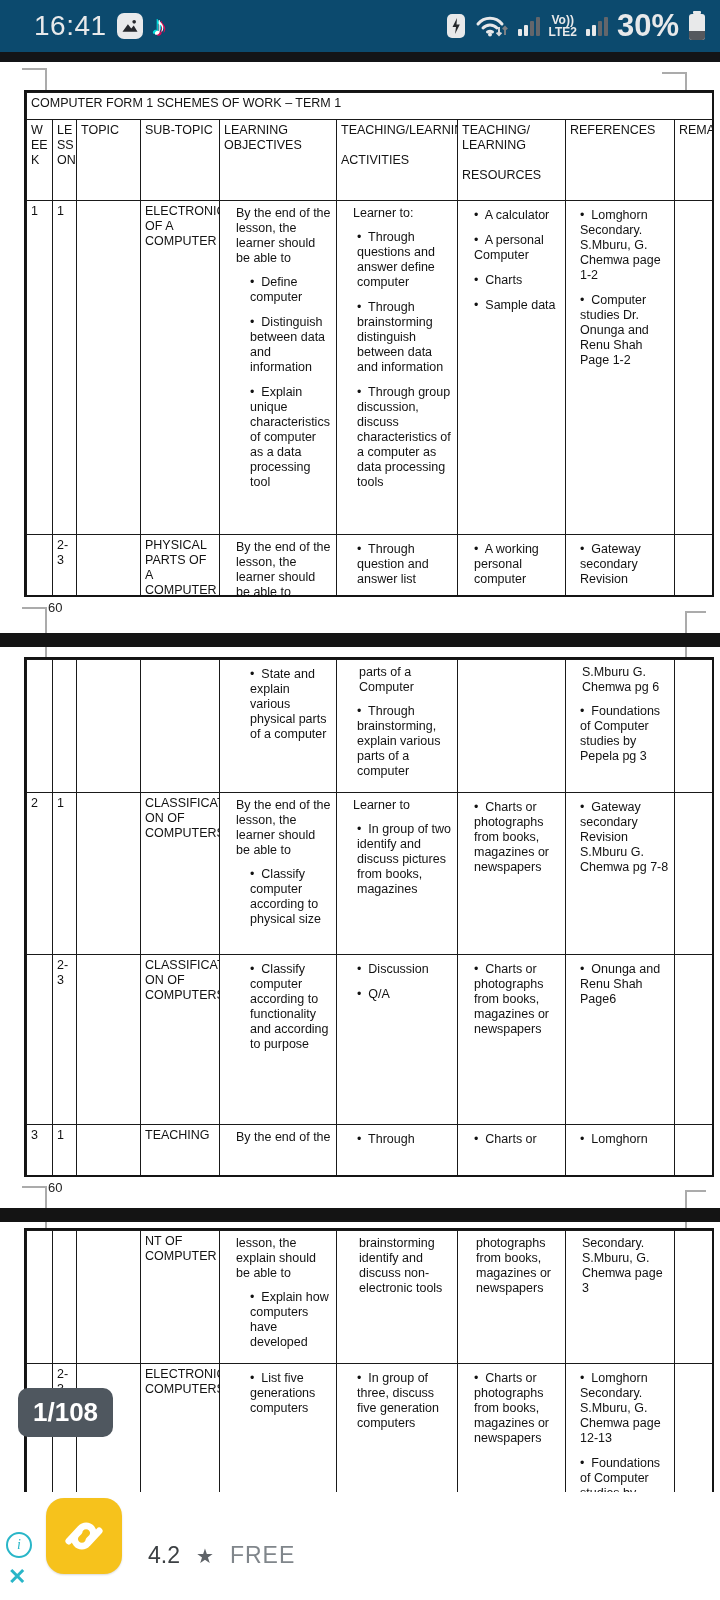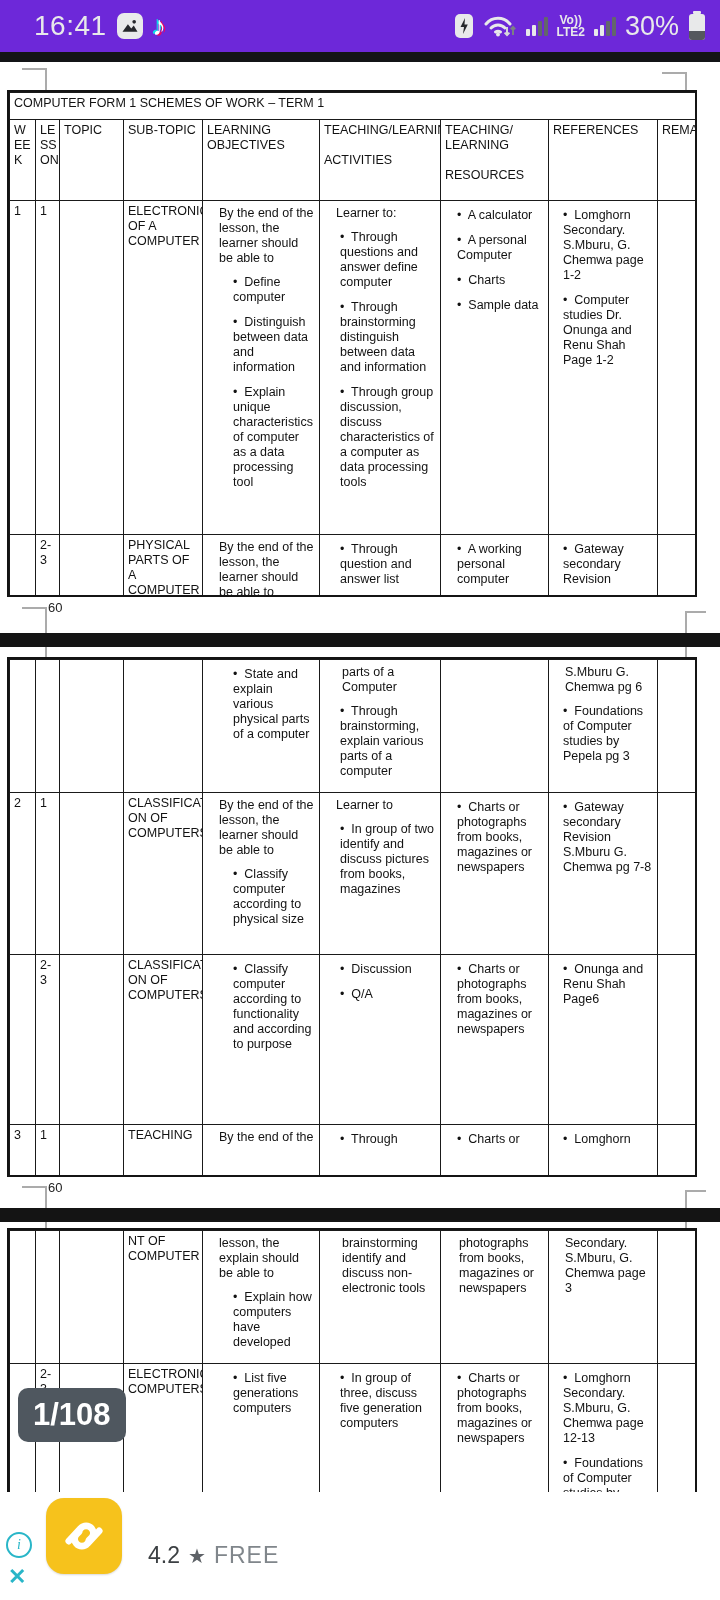--- a/index.html
+++ b/index.html
@@ -1,41 +1,41 @@
 <!DOCTYPE html>
 <html><head>
 <meta charset="utf-8">
 <style>
   html,body{margin:0;padding:0;background:#000;}
   #screen{position:relative;width:720px;height:1600px;background:#fff;overflow:hidden;
           font-family:"Liberation Sans",sans-serif;}
 
   
-  .statusbar{position:absolute;left:0;top:0;width:720px;height:52px;background:#6d28d9;
+  .statusbar{position:absolute;left:0;top:0;width:720px;height:52px;background:#0c4a6e;
              display:flex;align-items:center;justify-content:space-between;
              padding:0 14px;box-sizing:border-box;color:#e8e9ea;}
   .statusbar-edge{position:absolute;left:0;top:52px;width:720px;height:10px;background:#131417;}
   .sb-left{display:flex;align-items:center;gap:10px;padding-left:20px;}
   .sb-time{font-size:28px;letter-spacing:.5px;}
   .gallery-ic{width:26px;height:26px;background:#e9eaeb;border-radius:7px;display:flex;
               align-items:center;justify-content:center;}
   .tiktok-ic{font-size:27px;color:#fff;line-height:26px;
              text-shadow:-2px -1px 0 rgba(0,242,234,.9),2px 1px 0 rgba(255,0,80,.85);}
   .sb-right{display:flex;align-items:center;gap:9px;}
   .bars{display:flex;align-items:flex-end;gap:2px;height:20px;}
   .bars i{display:block;width:4px;border-radius:1px;}
   .bars i:nth-child(1){height:7px;background:#e8e9ea;}
   .bars i:nth-child(2){height:11px;background:#e8e9ea;}
   .bars i:nth-child(3){height:15px;background:#63666b;}
   .bars i:nth-child(4){height:19px;background:#63666b;}
   .nettext{font-size:12px;line-height:12px;text-align:center;font-weight:bold;}
-  .sb-batt-pct{font-size:27px;}
+  .sb-batt-pct{font-size:31px;font-weight:bold;}
 
   
-  .docpage{position:absolute;left:7px;width:690px;border:2px solid #141414;background:#fff;
+  .docpage{position:absolute;left:24px;width:690px;border:2px solid #141414;background:#fff;
            overflow:hidden;box-sizing:border-box;}
   #page1{top:90px;height:507px;}
   #page2{top:657px;height:520px;}
   #page3{top:1228px;height:264px;border-bottom:none;}
   table.sow{border-collapse:collapse;table-layout:fixed;width:100%;
             font-size:12.5px;color:#121212;line-height:1.2;}
   table.sow td,table.sow th{border:1px solid #1a1a1a;vertical-align:top;
             padding:3px 4px;overflow:hidden;font-weight:normal;text-align:left;}
   td.title-cell{text-align:center;font-size:12.5px;padding:2px;height:20px;}
   tr.headrow th{white-space:pre-line;height:74px;font-size:12.5px;}
@@ -52,33 +52,33 @@
   td.c-resources .cont{padding-left:14px;}
 
   
   .sep{position:absolute;left:0;width:720px;height:14px;background:#141414;}
   .mark-h{position:absolute;height:2px;background:#ababab;}
   .mark-v{position:absolute;width:2px;background:#ababab;}
   .marginlabel{position:absolute;font-size:13px;color:#222;}
 
   
   .pageindicator{position:absolute;left:18px;top:1388px;background:#4f575f;color:#fff;
-                 font-size:31px;font-weight:bold;padding:9px 15px;border-radius:10px;z-index:6;}
+                 font-size:26px;font-weight:bold;padding:9px 15px;border-radius:10px;z-index:6;}
 
   
   .adbar{position:absolute;left:0;top:1492px;width:720px;height:108px;background:#fff;z-index:5;}
   .ad-info{position:absolute;left:6px;top:40px;width:22px;height:22px;border:2px solid #29b6c8;
            border-radius:50%;color:#29b6c8;font-size:14px;font-family:"Liberation Serif",serif;
            font-style:italic;display:flex;align-items:center;justify-content:center;}
   .ad-close{position:absolute;left:8px;top:74px;color:#29b6c8;font-size:22px;font-weight:bold;line-height:22px;}
   .ad-appicon{position:absolute;left:46px;top:6px;width:76px;height:76px;background:#f6c21c;
               border-radius:18px;display:flex;align-items:center;justify-content:center;
               box-shadow:0 1px 2px rgba(0,0,0,.15);}
   .ad-title{position:absolute;left:148px;top:8px;font-size:29px;color:#1d1d1f;letter-spacing:-.3px;}
-  .ad-meta{position:absolute;left:148px;top:50px;display:flex;align-items:center;gap:8px;}
+  .ad-meta{position:absolute;left:148px;top:50px;display:flex;align-items:center;gap:16px;}
   .ad-rating{font-size:23px;color:#3c4043;}
   .ad-star{font-size:20px;color:#5f6368;}
   .ad-price{font-size:23px;color:#80868b;letter-spacing:1px;}
   .ad-open{position:absolute;left:533px;top:10px;width:144px;height:62px;background:#1b66d2;
            border-radius:31px;color:#fff;font-size:28px;display:flex;align-items:center;
            justify-content:center;}
 </style>
 </head>
 <body>
 

